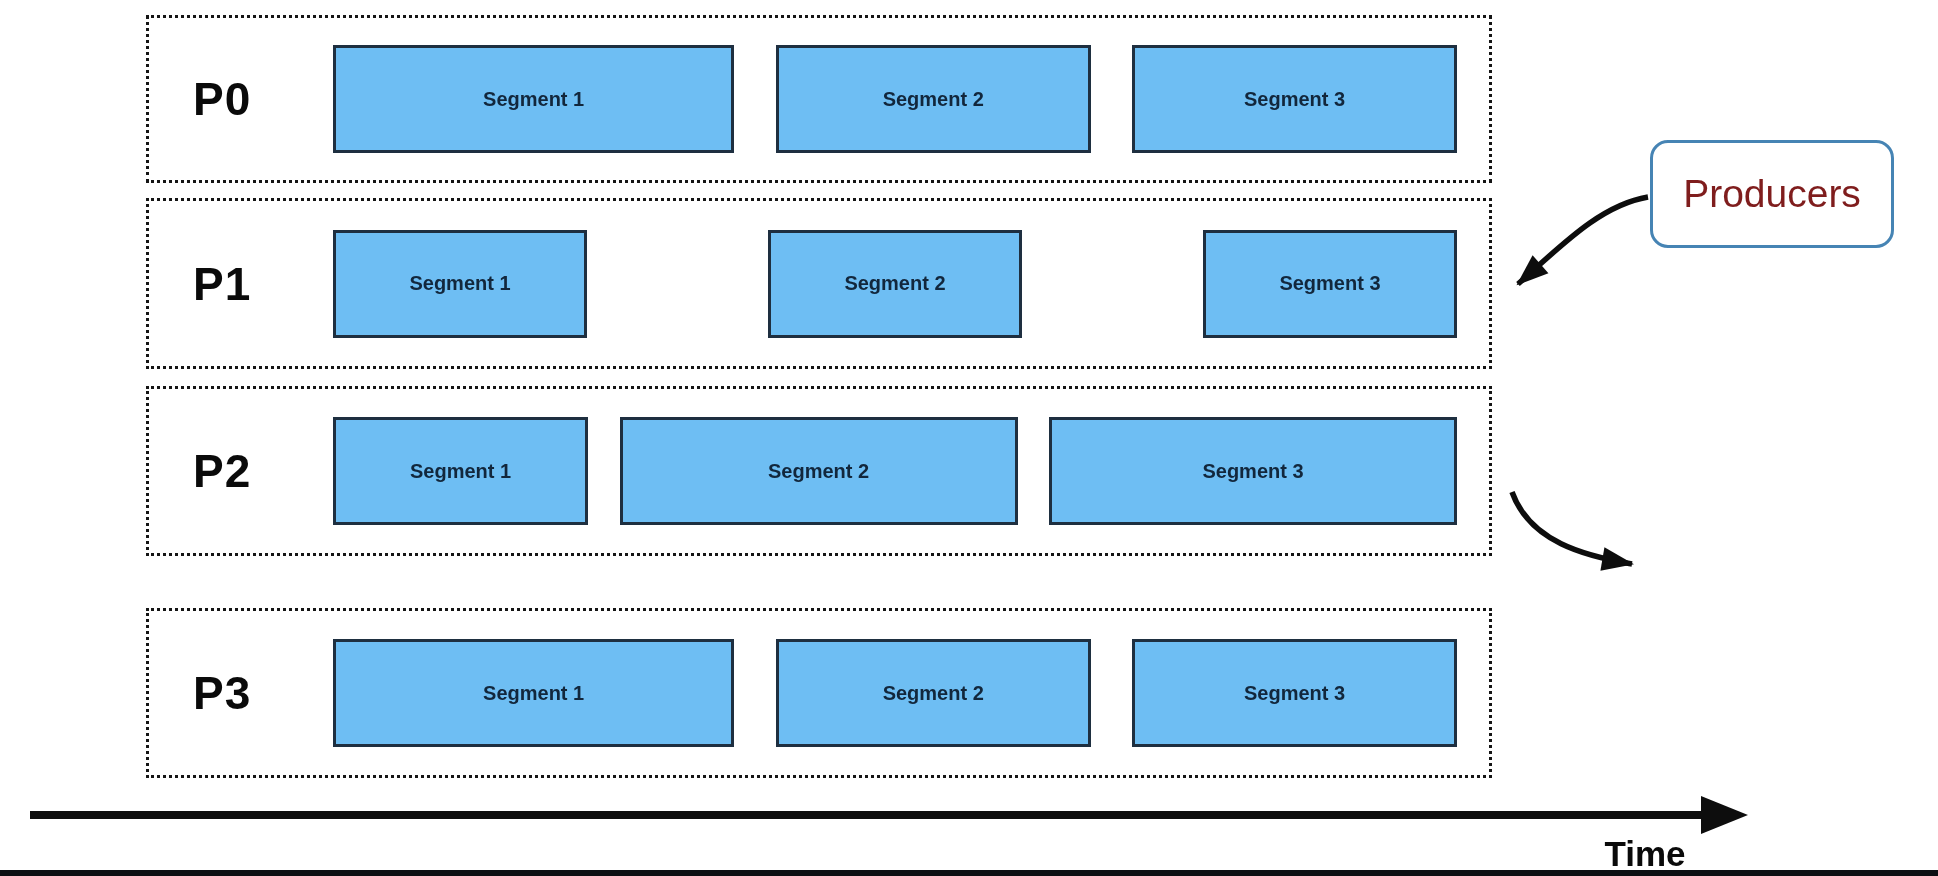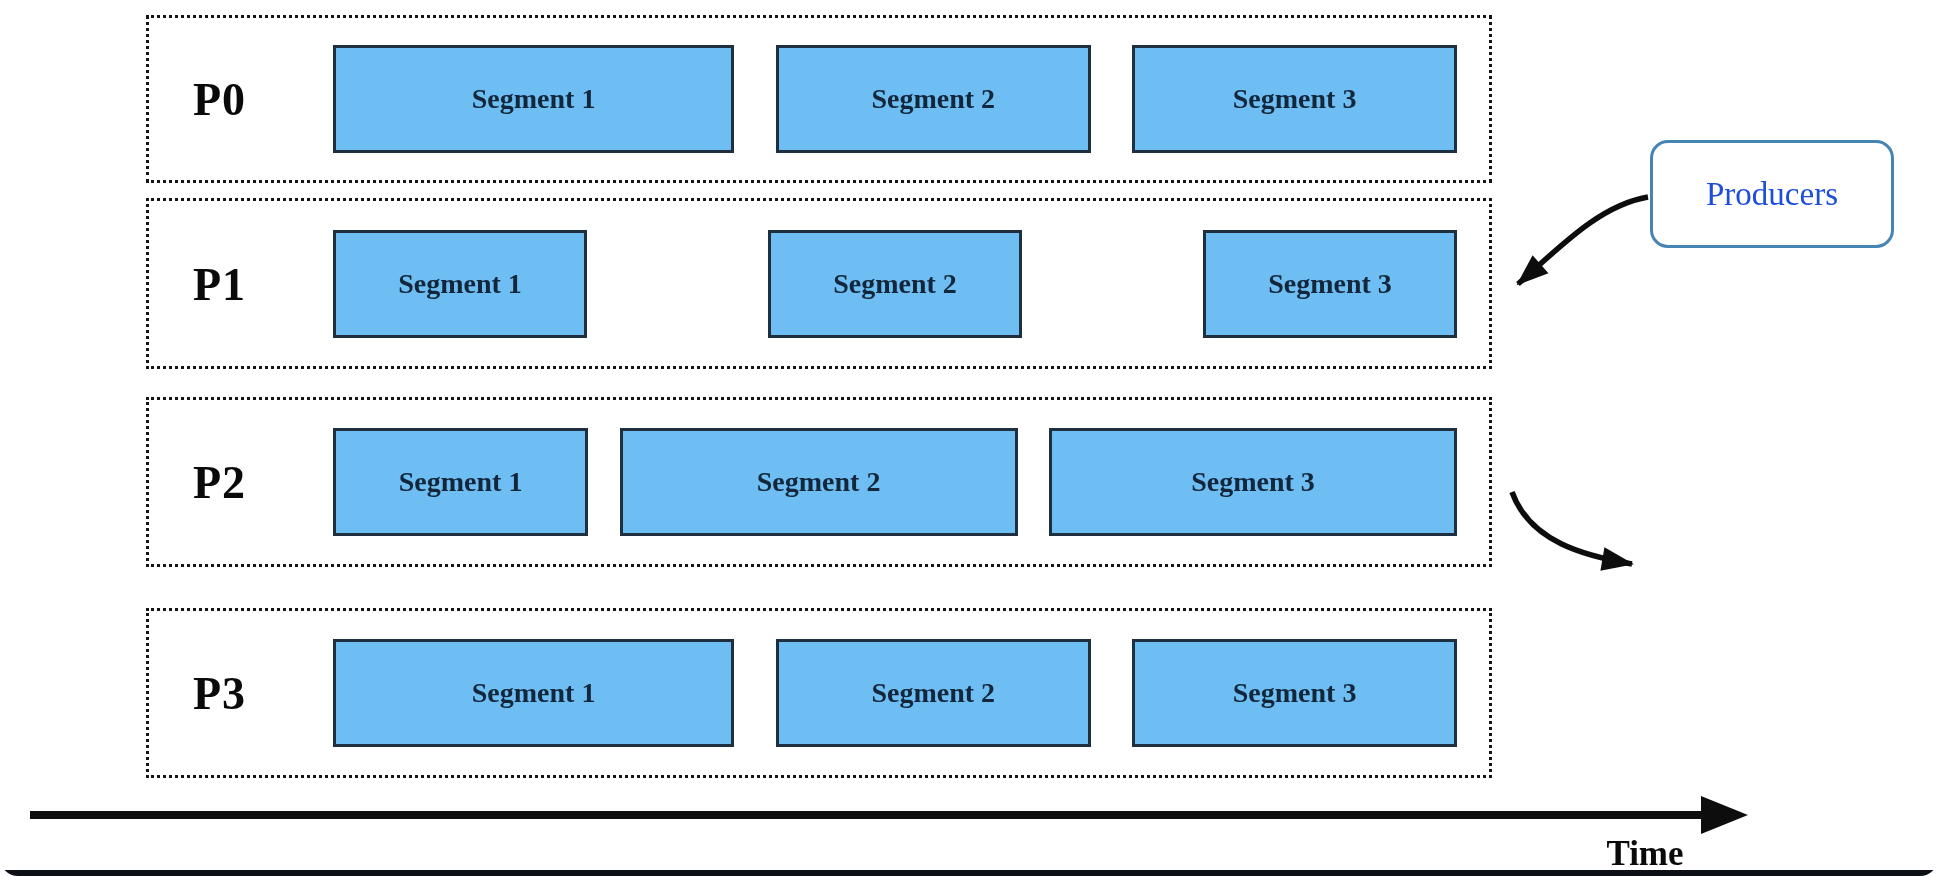--- a/index.html
+++ b/index.html
@@ -1,22 +1,21 @@
 <!DOCTYPE html>
 <html style="--segfill: #6EBEF3; --segborder: #1E2F40; --actorborder: #4684B4; --dotted: #151515; --bottombar: #0C0F13;"><head>
 <meta charset="utf-8">
 <style>
   html,body{margin:0;padding:0;background:#ffffff;}
   .canvas{
     position:relative;
     width:1938px;height:876px;
     overflow:hidden;
     background:#ffffff;
-    font-family:Liberation Serif, serif;
-    border-radius:18px;
+    font-family:Liberation Sans, sans-serif;
   }
   
   .prow{
     position:absolute;
     left:146px;
     width:1346px;
     border:3px dotted var(--dotted,#151515);
     box-sizing:border-box;
     background:#ffffff;
   }
@@ -37,39 +36,39 @@
     justify-content:space-between;
   }
   .seg{
     height:108px;
     box-sizing:border-box;
     background:var(--segfill,#6EBEF3);
     border:3px solid var(--segborder,#1E2F40);
     display:flex;
     align-items:center;
     justify-content:center;
-    font-size:28px;
+    font-size:20px;
     font-weight:600;
     color:#12273C;
   }
   
   .actor{
     position:absolute;
     left:1650px;
     width:244px;
     box-sizing:border-box;
     background:#ffffff;
     border:3px solid var(--actorborder,#4684B4);
     border-radius:18px;
     display:flex;
     align-items:center;
     justify-content:center;
-    font-size:33px;
+    font-size:39px;
     font-weight:500;
-    color:#1d4ed8;
+    color:#7f1d1d;
   }
   .producers{top:140px;height:108px;}
   .consumers{top:536px;height:107px;}
   
   .overlay{
     position:absolute;
     left:0;top:0;
     width:1938px;height:876px;
     pointer-events:none;
   }
@@ -104,21 +103,21 @@
         </div>
       </div>
       <div class="prow" style="top: 198px; height: 171px;">
         <div class="plabel">P1</div>
         <div class="segs">
           <div class="seg" style="width: 22.6%;">Segment 1</div>
           <div class="seg" style="width: 22.6%;">Segment 2</div>
           <div class="seg" style="width: 22.6%;">Segment 3</div>
         </div>
       </div>
-      <div class="prow" style="top: 397px; height: 170px;">
+      <div class="prow" style="top: 386px; height: 170px;">
         <div class="plabel">P2</div>
         <div class="segs">
           <div class="seg" style="width: 22.7%;">Segment 1</div>
           <div class="seg" style="width: 35.4%;">Segment 2</div>
           <div class="seg" style="width: 36.3%;">Segment 3</div>
         </div>
       </div>
       <div class="prow" style="top: 608px; height: 170px;">
         <div class="plabel">P3</div>
         <div class="segs">

